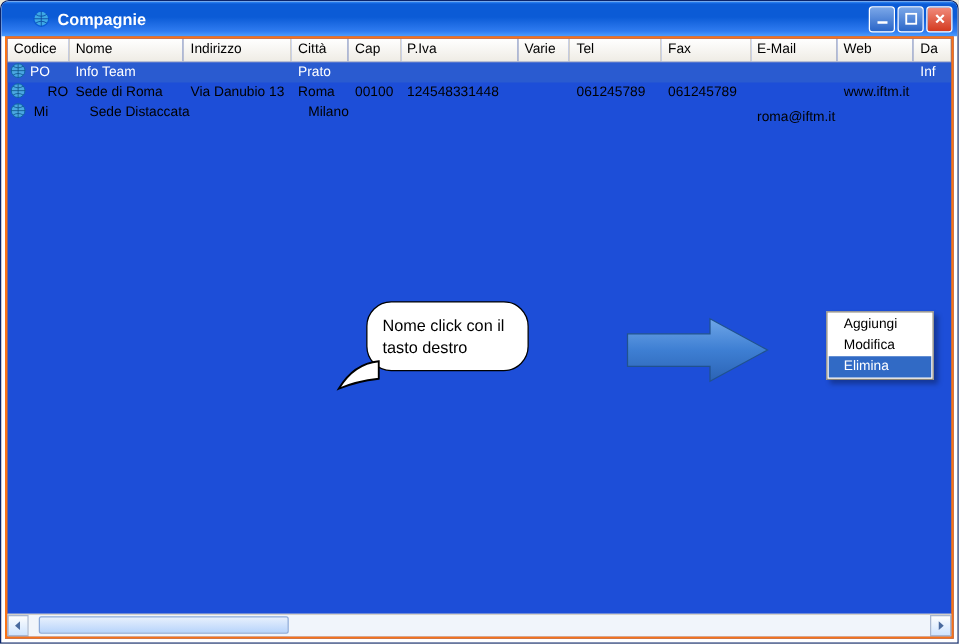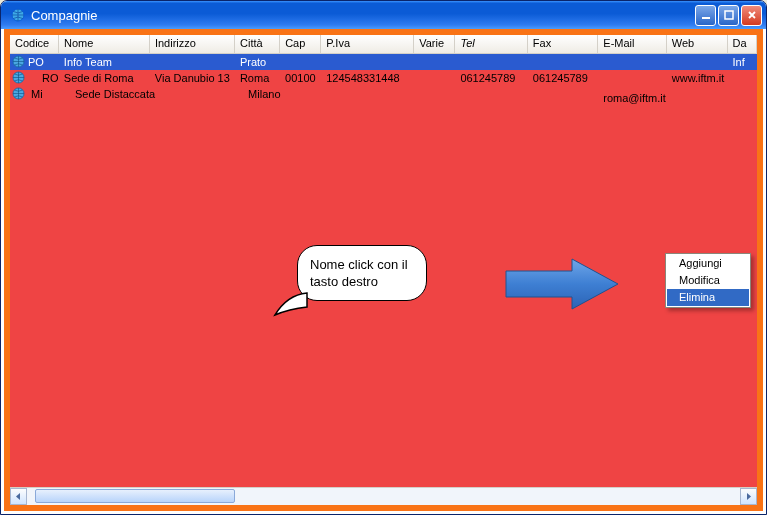--- a/index.html
+++ b/index.html
@@ -22,23 +22,23 @@
     border-radius: 7px 7px 0 0;
     overflow: hidden;
   }
   
   .titlebar {
     height: 28px;
     background: linear-gradient(to bottom, #3a93ff 0%, #0b5bd6 8%, #0b5bd6 45%, #2f7bf0 85%, #4a9cff 100%);
     display: flex;
     align-items: center;
     color: #fff;
-    font-weight: normal;
+    font-weight: bold;
     font-size: 13px;
-    padding-left: 9px;
+    padding-left: 24px;
   }
   .titlebar .app-icon {
     width: 16px; height:16px; margin-right: 5px;
     display:flex; align-items:center; justify-content:center;
   }
   .titlebar .title-text { flex: 0 0 auto; }
   .titlebar .spacer { flex: 1; }
   .win-btns { display:flex; padding-right:4px; gap:2px; }
   .win-btn {
     width: 21px; height: 21px;
@@ -48,22 +48,22 @@
     display:flex; align-items:center; justify-content:center;
     background: linear-gradient(to bottom,#7ba7e8,#2a66c8);
   }
   .win-btn.close { background: linear-gradient(to bottom,#f08b7b,#d43a1f); }
   .win-btn svg { display:block; }
 
   
   .client {
     position: absolute;
     top: 28px; left: 3px; right: 3px; bottom: 3px;
-    border: 6px solid #f97316;
-    background: #ef4444;
+    border: 2px solid #f97316;
+    background: #1d4ed8;
     box-sizing: border-box;
   }
   .list-area {
     position:absolute; top:0; left:0; right:0; bottom:17px;
     overflow: hidden;
   }
   .hscroll {
     position:absolute; left:0; right:0; bottom:0; height:17px;
     background:#efefef;
     border-top:1px solid #d4d0c8;
@@ -199,21 +199,21 @@
   <div class="client">
     <div class="list-area">
       <div class="cols" id="cols">
           <div class="col" style="width: 50px;">Codice</div>
           <div class="col" style="width: 93px;">Nome</div>
           <div class="col" style="width: 87px;">Indirizzo</div>
           <div class="col" style="width: 46px;">Città</div>
           <div class="col" style="width: 42px;">Cap</div>
           <div class="col" style="width: 95px;">P.Iva</div>
           <div class="col" style="width: 42px;">Varie</div>
-          <div class="col" style="width: 74px; font-style: italic;">Tel</div>
+          <div class="col" style="width: 74px;">Tel</div>
           <div class="col" style="width: 72px;">Fax</div>
           <div class="col" style="width: 70px;">E-Mail</div>
           <div class="col" style="width: 62px;">Web</div>
           <div class="col" style="width: 30px;">Da</div>
         </div>
       <div class="rows" id="rows">
           <div class="row selected">
             <div class="cell" style="width: 50px; display: flex; align-items: center; gap: 3px; padding: 0px 2px;">
               <span><svg class="globe" viewBox="0 0 13 13">
                   <circle cx="6.5" cy="6.5" r="5.5" fill="#4aa7e2" stroke="#1067a7" stroke-width="0.8"></circle>

